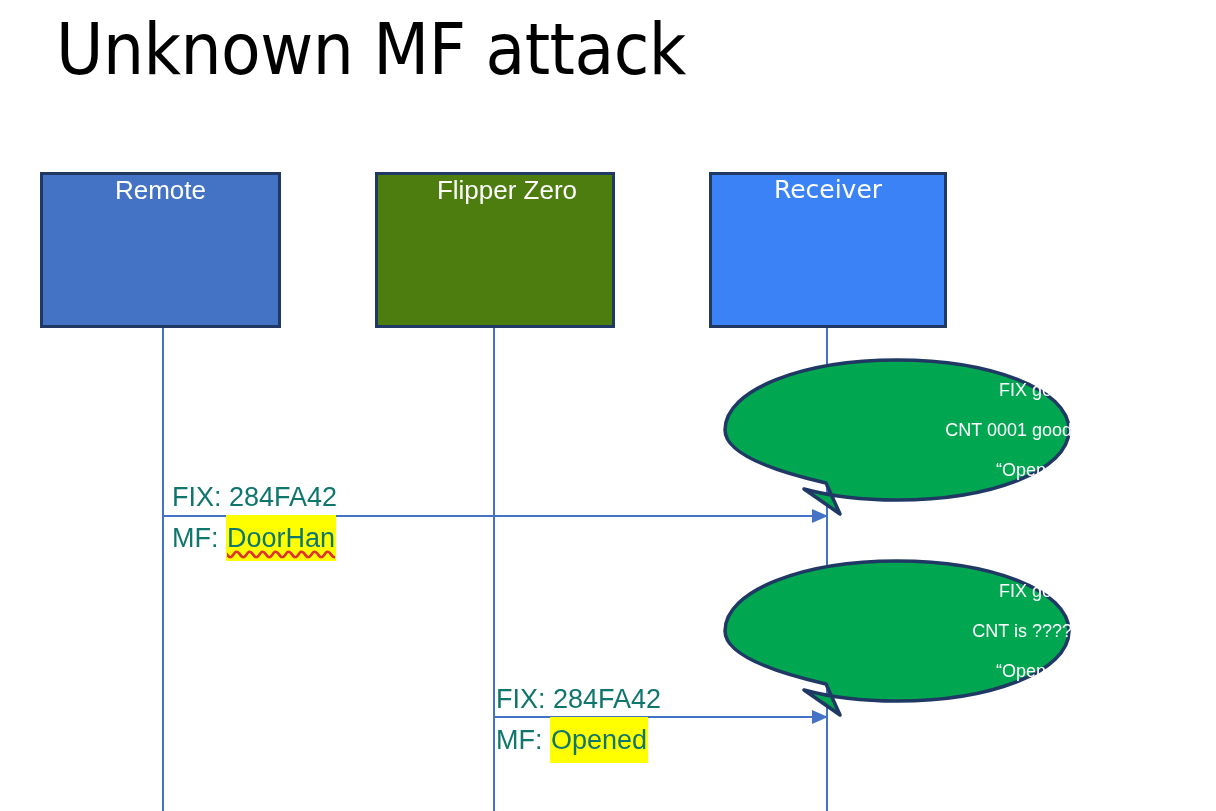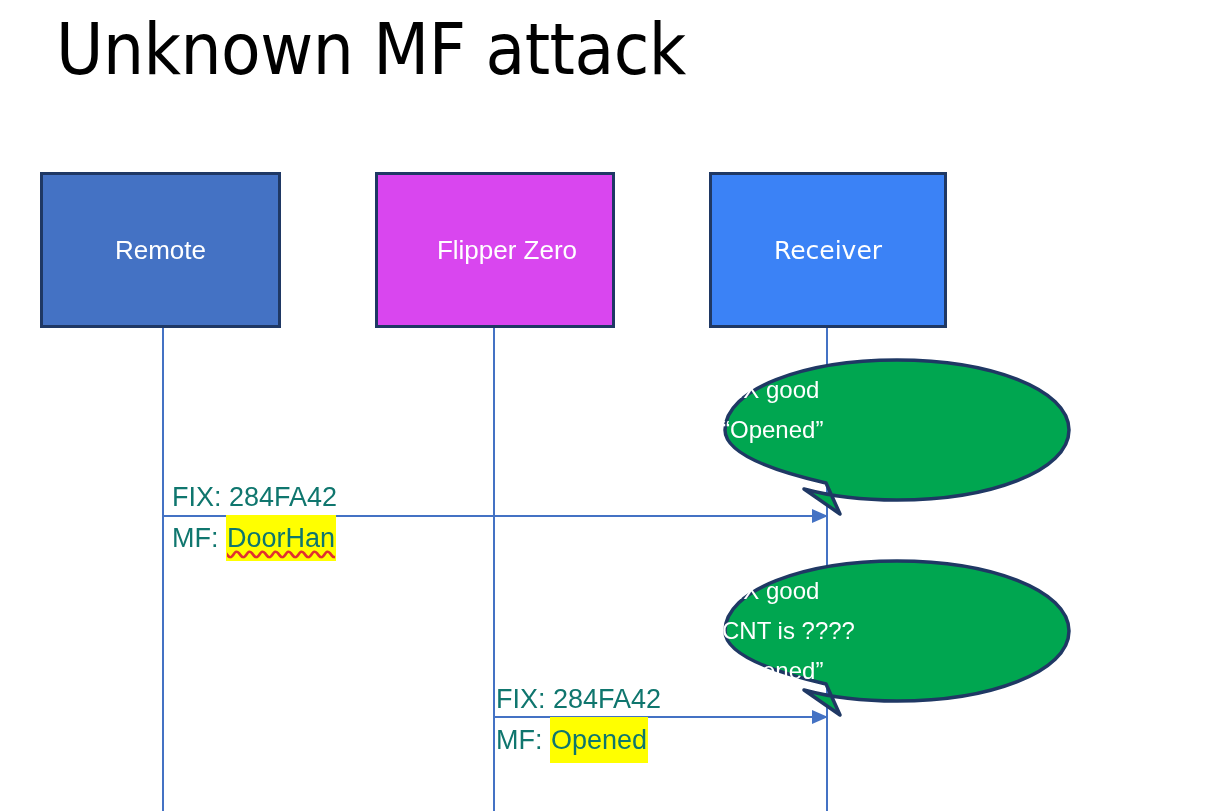--- a/index.html
+++ b/index.html
@@ -33,34 +33,34 @@
     white-space: nowrap;
     line-height: 1.15;
   }
 
   
   .actor-box {
     position: absolute;
     border: 3px solid #1F3864;
     box-sizing: border-box;
     display: flex;
-    align-items: center;
+    align-items: flex-start;
     justify-content: center;
     color: #ffffff;
     font-size: 26px;
     font-weight: 400;
     font-family: "Liberation Sans", sans-serif;
   }
   #actor-remote {
     left: 40px;  top: 172px;  width: 241px; height: 156px;
     background: #4472C4;
   }
   #actor-flipper {
     left: 375px; top: 172px;  width: 240px; height: 156px;
-    background: #d946ef;
+    background: #4d7c0f;
     padding-left: 24px;
   }
   #actor-receiver {
     left: 709px; top: 172px;  width: 238px; height: 156px;
     background: #3b82f6;
   }
   #actor-receiver .actor-label {
     font-family: "DejaVu Sans", sans-serif;
     font-size: 25px;
   }
@@ -119,24 +119,24 @@
   }
 
   
   .callout {
     position: absolute;
   }
   .callout-text {
     position: absolute;
     left: 0;
     width: 100%;
-    text-align: left;
+    text-align: right;
     color: #ffffff;
     font-family: "Liberation Sans", sans-serif;
-    font-size: 24px;
+    font-size: 18px;
     line-height: 40px;
     pointer-events: none;
     white-space: nowrap;
   }
   #callout-1 { left: 722px; top: 358px; width: 350px; height: 163px; }
   #callout-2 { left: 722px; top: 559px; width: 350px; height: 163px; }
   #callout-1 .callout-text { top: 12px; }
   #callout-2 .callout-text { top: 12px; }
 </style>
 </head>
@@ -189,20 +189,21 @@
                C 268 2, 347 31, 347 72
                C 347 113, 268 142, 175 142
                C 140 142, 108 138, 82 131
                L 118 156
                L 104 125
                C 43 111, 3 94, 3 72
                C 3 31, 82 2, 175 2 Z" fill="#00A650" stroke="#1F3864" stroke-width="3.5" stroke-linejoin="round"></path>
     </svg>
     <div class="callout-text">
       <div>FIX good</div>
+      <div>CNT 0001 good</div>
       <div>“Opened”</div>
     </div>
   </div>
 
   <div class="callout" id="callout-2">
     <svg width="350" height="163" viewBox="0 0 350 163">
       <path d="M175 2
                C 268 2, 347 31, 347 72
                C 347 113, 268 142, 175 142
                C 140 142, 108 138, 82 131

